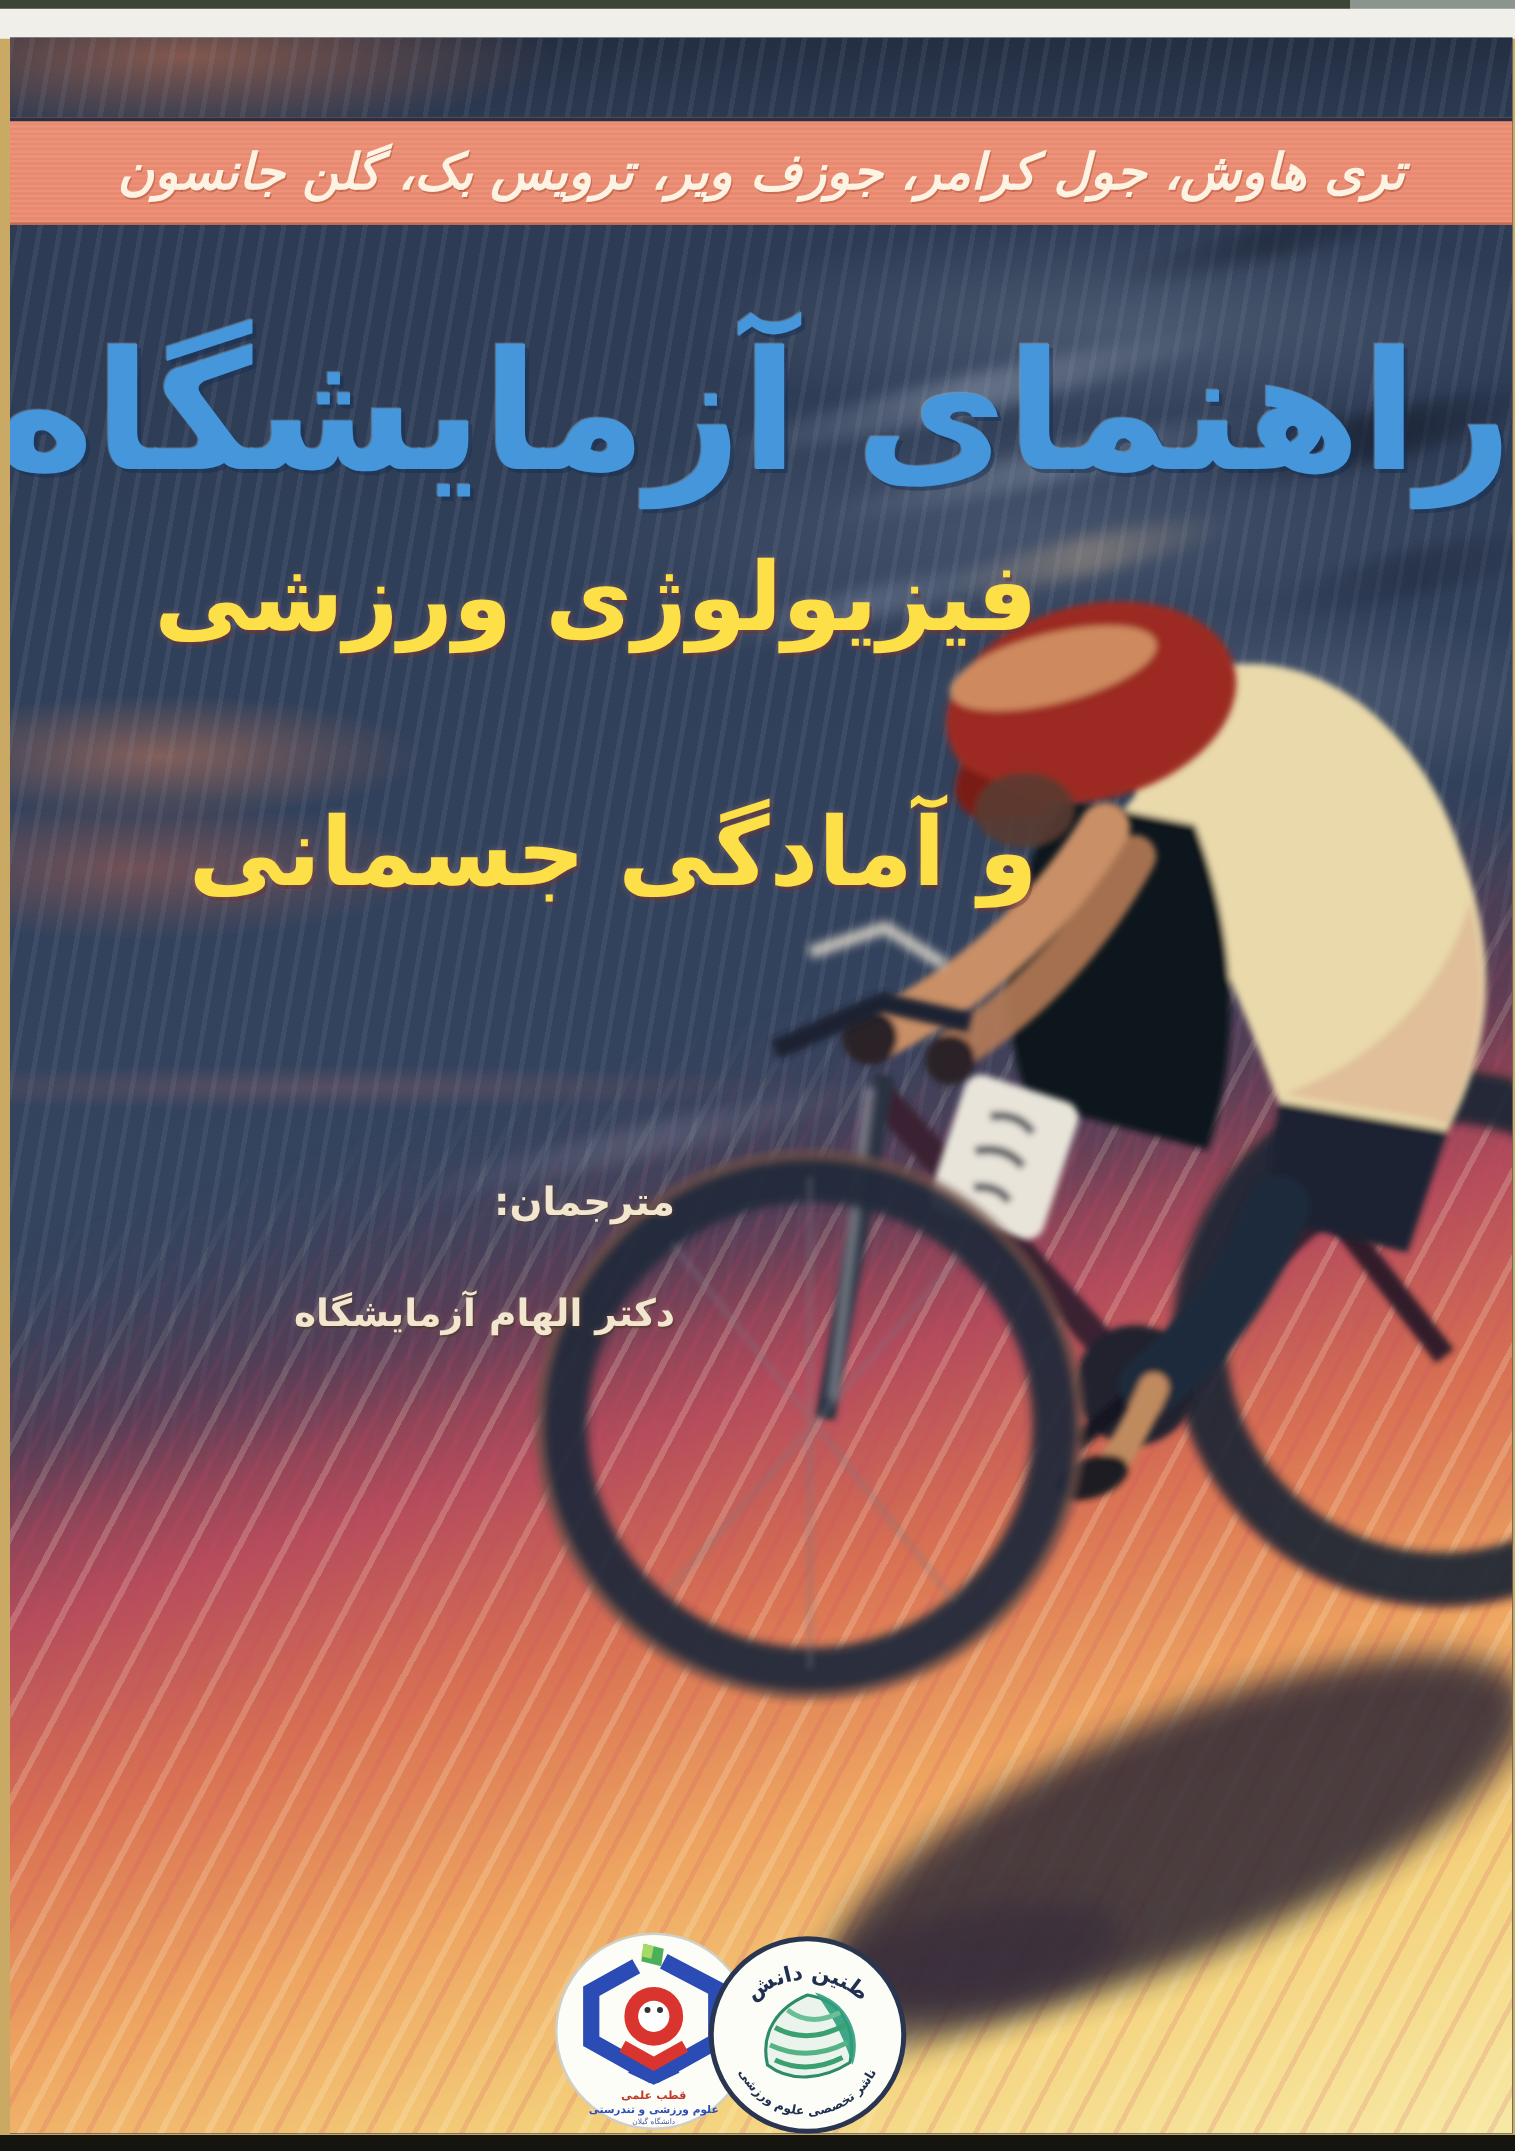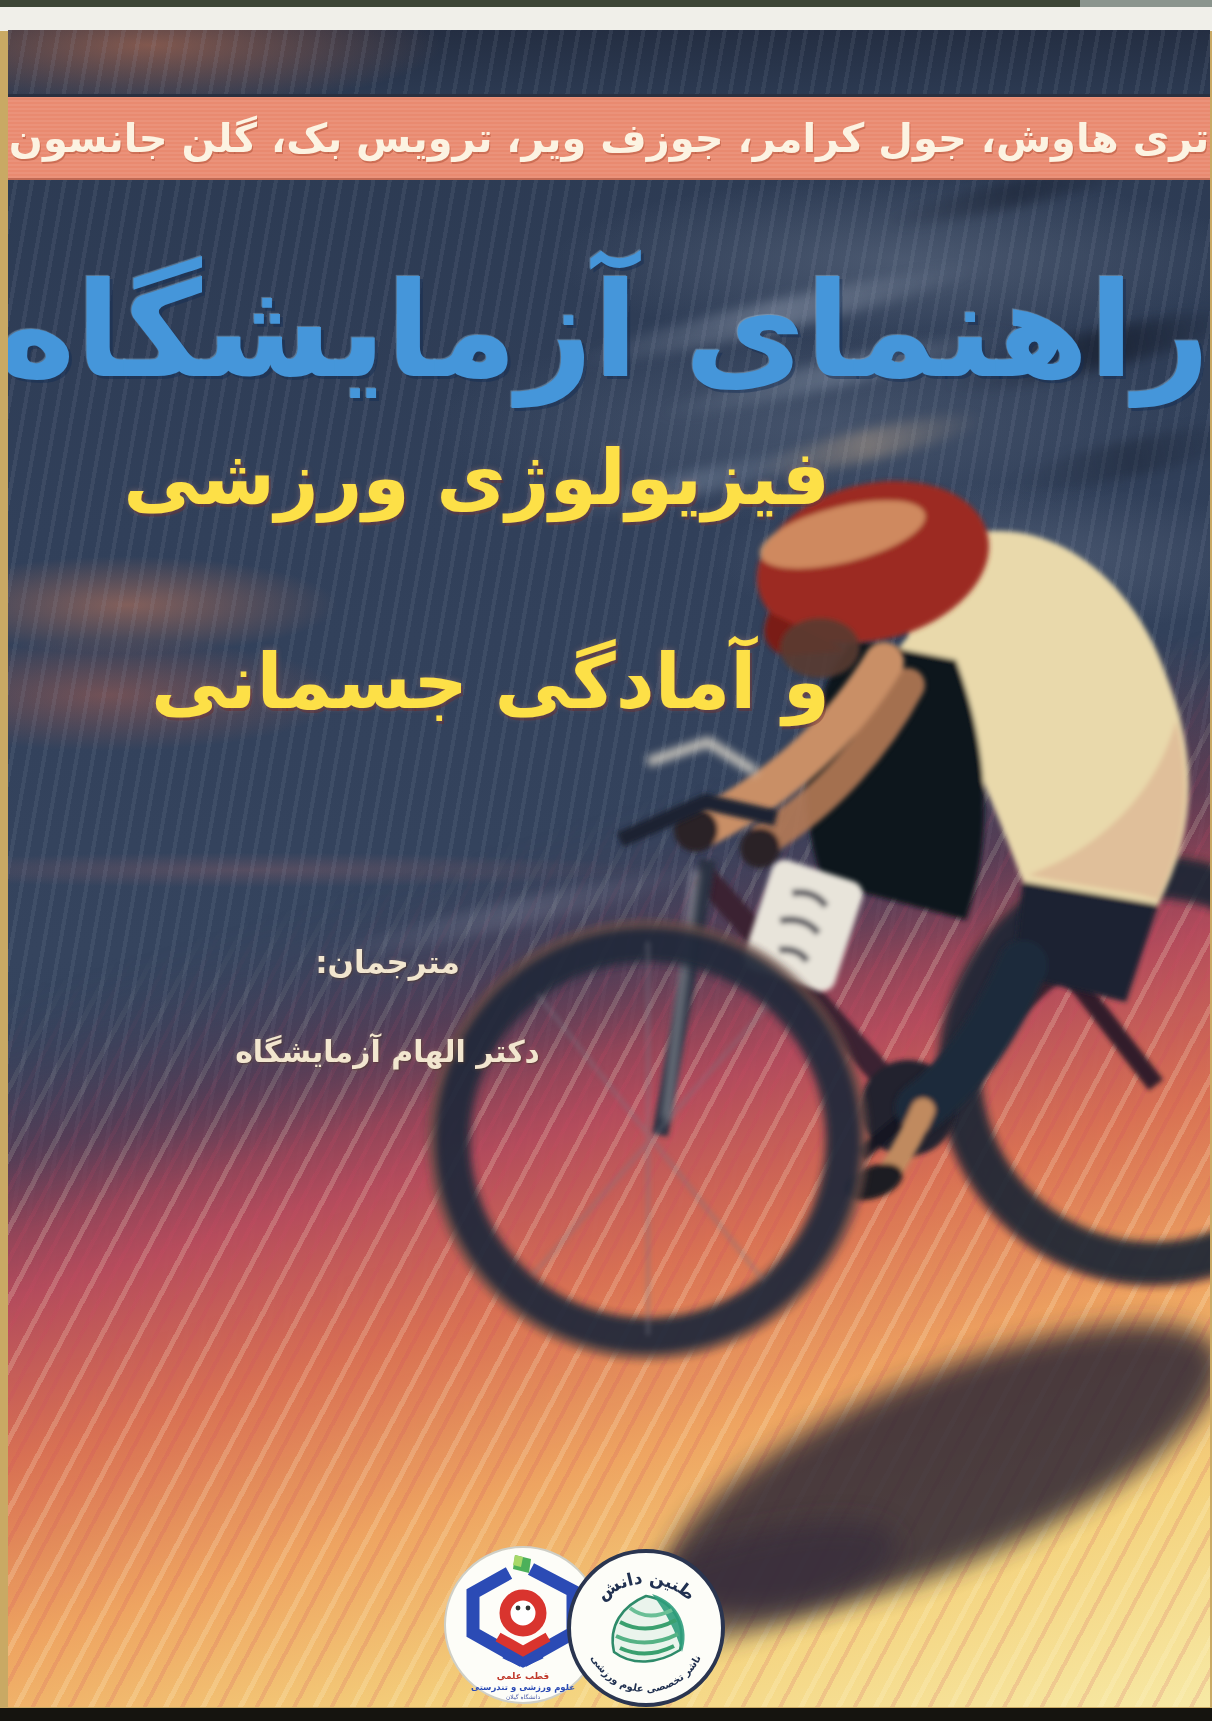--- a/index.html
+++ b/index.html
@@ -48,41 +48,41 @@
     -webkit-mask-image:linear-gradient(163deg, transparent 47%, #000 59%);
             mask-image:linear-gradient(163deg, transparent 47%, #000 59%);
   }
   .smear{position:absolute;border-radius:50%;filter:blur(6px);transform:rotate(-13deg);}
 
   .banner{
     position:absolute;left:0;top:64px;width:1202px;height:86px;
     background:#e98a70;
     background-image:repeating-linear-gradient(0deg, rgba(255,255,255,.07) 0 2px, rgba(0,0,0,0) 2px 4px);
     border-top:3px solid #2a3040;border-bottom:2px solid #c06a54;
-    display:flex;align-items:center;justify-content:center;
+    display:flex;align-items:center;justify-content:center;font-style:italic;
   }
   .banner-text{
     direction:rtl;color:#fcf3e2;font-size:40px;font-weight:bold;white-space:nowrap;
     text-shadow:1px 2px 0 rgba(180,85,60,.55);
   }
   .title{
     position:absolute;left:0;top:200px;width:1202px;height:200px;
     direction:rtl;text-align:center;padding-left:49px;
     color:#4596da;font-size:132px;font-weight:bold;white-space:nowrap;line-height:200px;
     text-shadow:3px 3px 0 rgba(18,45,85,.45), -1px -1px 1px rgba(160,210,245,.4);
   }
   .subtitle{
     position:absolute;right:380px;direction:rtl;text-align:right;white-space:nowrap;
     color:#fde047;font-size:76px;font-weight:bold;line-height:100px;
     text-shadow:2px 3px 0 rgba(110,40,40,.40), 0 0 6px rgba(255,170,140,.30);
   }
   .sub1{top:398px;} .sub2{top:500px;} .sub3{top:602px;}
 
   .translators{
-    position:absolute;right:670px;top:912px;direction:rtl;text-align:center;
+    position:absolute;right:670px;top:912px;direction:rtl;text-align:right;
     color:#f2e6cf;font-weight:bold;white-space:nowrap;
     text-shadow:1px 1px 2px rgba(60,40,30,.6), 0 0 5px rgba(255,205,160,.25);
   }
   .translators .t-label{font-size:31px;line-height:40px;margin-bottom:40px;}
   .translators .t-name{font-size:30px;line-height:60px;}
 
   .logo{position:absolute;}
   .logo svg{display:block;}
 
   .rider{position:absolute;inset:0;pointer-events:none;}

